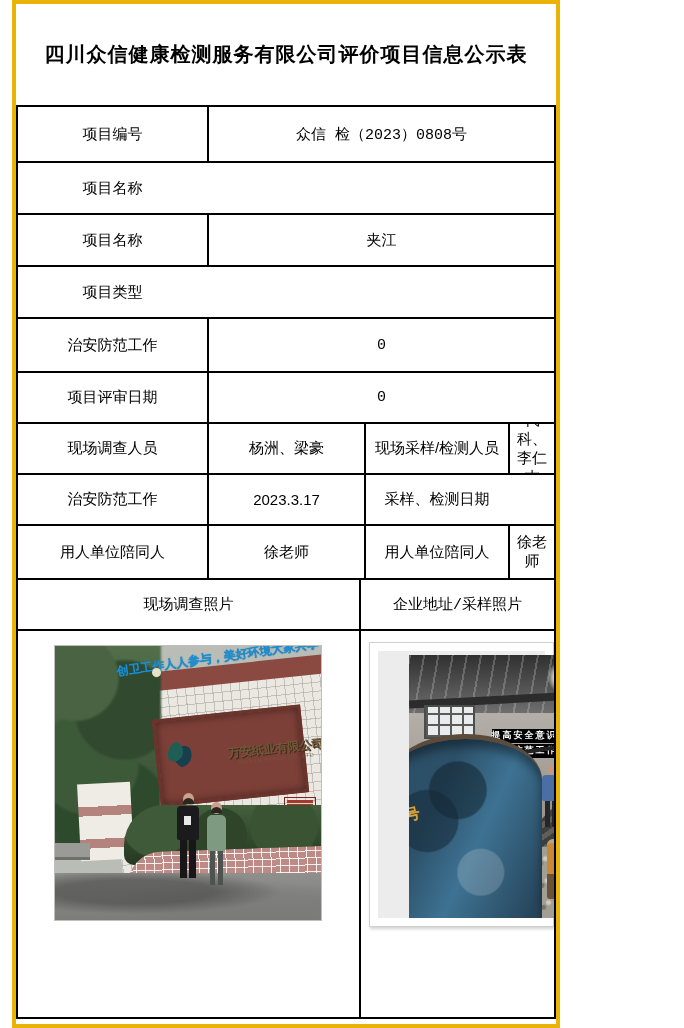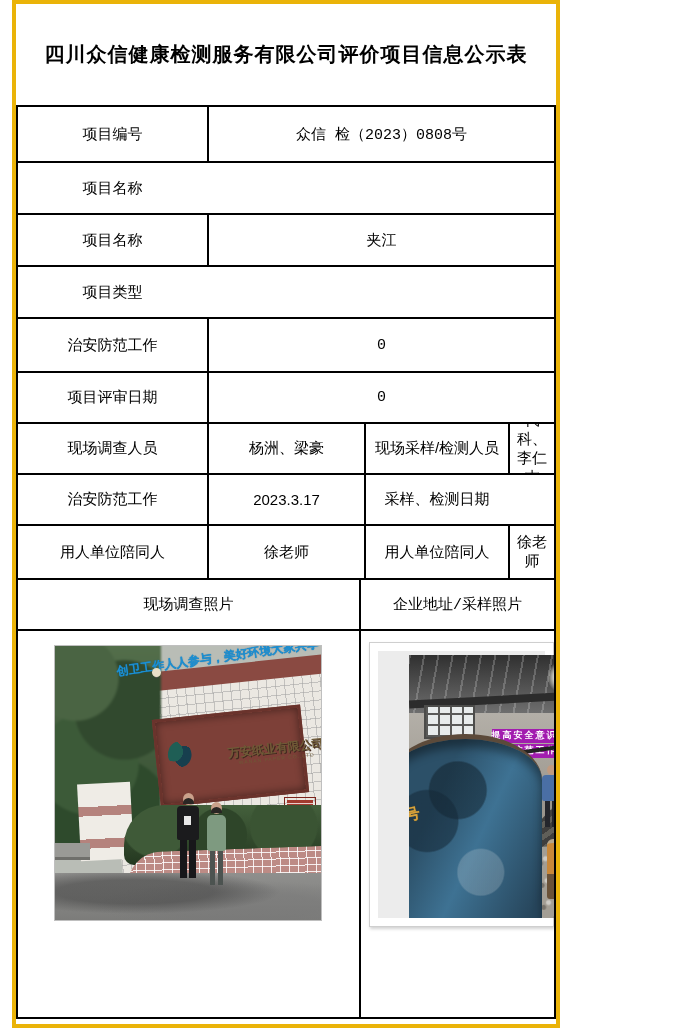--- a/index.html
+++ b/index.html
@@ -129,21 +129,21 @@
       repeating-linear-gradient(0deg, #5a5a58 0 2px, transparent 2px 11px);
     border:2px solid #4c4c4a; }
   .pr-vents { position:absolute; left:77%; top:6%; width:20%; height:18%;
     background:
       linear-gradient(90deg,#3a3a38 0 44%, #8a8a86 44% 52%, #3a3a38 52%);
     border:2px solid #555; }
   .pr-lamp { position:absolute; left:56%; top:2%; width:34px; height:34px;
     background:radial-gradient(circle, #ffffff 0 22%, rgba(255,255,240,.8) 40%, rgba(255,255,240,0) 70%); }
   .pr-slogan { position:absolute; left:29%; top:28%; width:36%; color:#fff;
     font-size:9px; font-weight:bold; line-height:1.7; letter-spacing:2px; text-align:center; }
-  .pr-slogan span { background:#a21caf; padding:2px 0; box-decoration-break:clone; }
+  .pr-slogan span { background:#000000; padding:2px 0; box-decoration-break:clone; }
   .pr-pole { position:absolute; left:64%; top:0; width:4%; height:62%; background:linear-gradient(90deg,#777,#2e2e2e); }
   .pr-rail { position:absolute; left:40%; top:33%; width:60%; height:4px; background:#222; transform:rotate(-8deg); }
   .pr-machine { position:absolute; left:68%; top:30%; width:34%; height:72%;
     background:
       radial-gradient(circle at 30% 30%, rgba(90,100,80,.6) 0 20%, transparent 21%),
       radial-gradient(circle at 70% 60%, rgba(40,44,38,.8) 0 25%, transparent 26%),
       linear-gradient(#6a6d62,#42453c); }
   .pr-stairs { position:absolute; left:49%; top:42%; width:26%; height:36%;
     background:repeating-linear-gradient(-35deg, #2f2f2f 0 5px, #55554f 5px 10px);
     clip-path:polygon(100% 0, 100% 100%, 0 100%, 0 70%); opacity:.85; }

